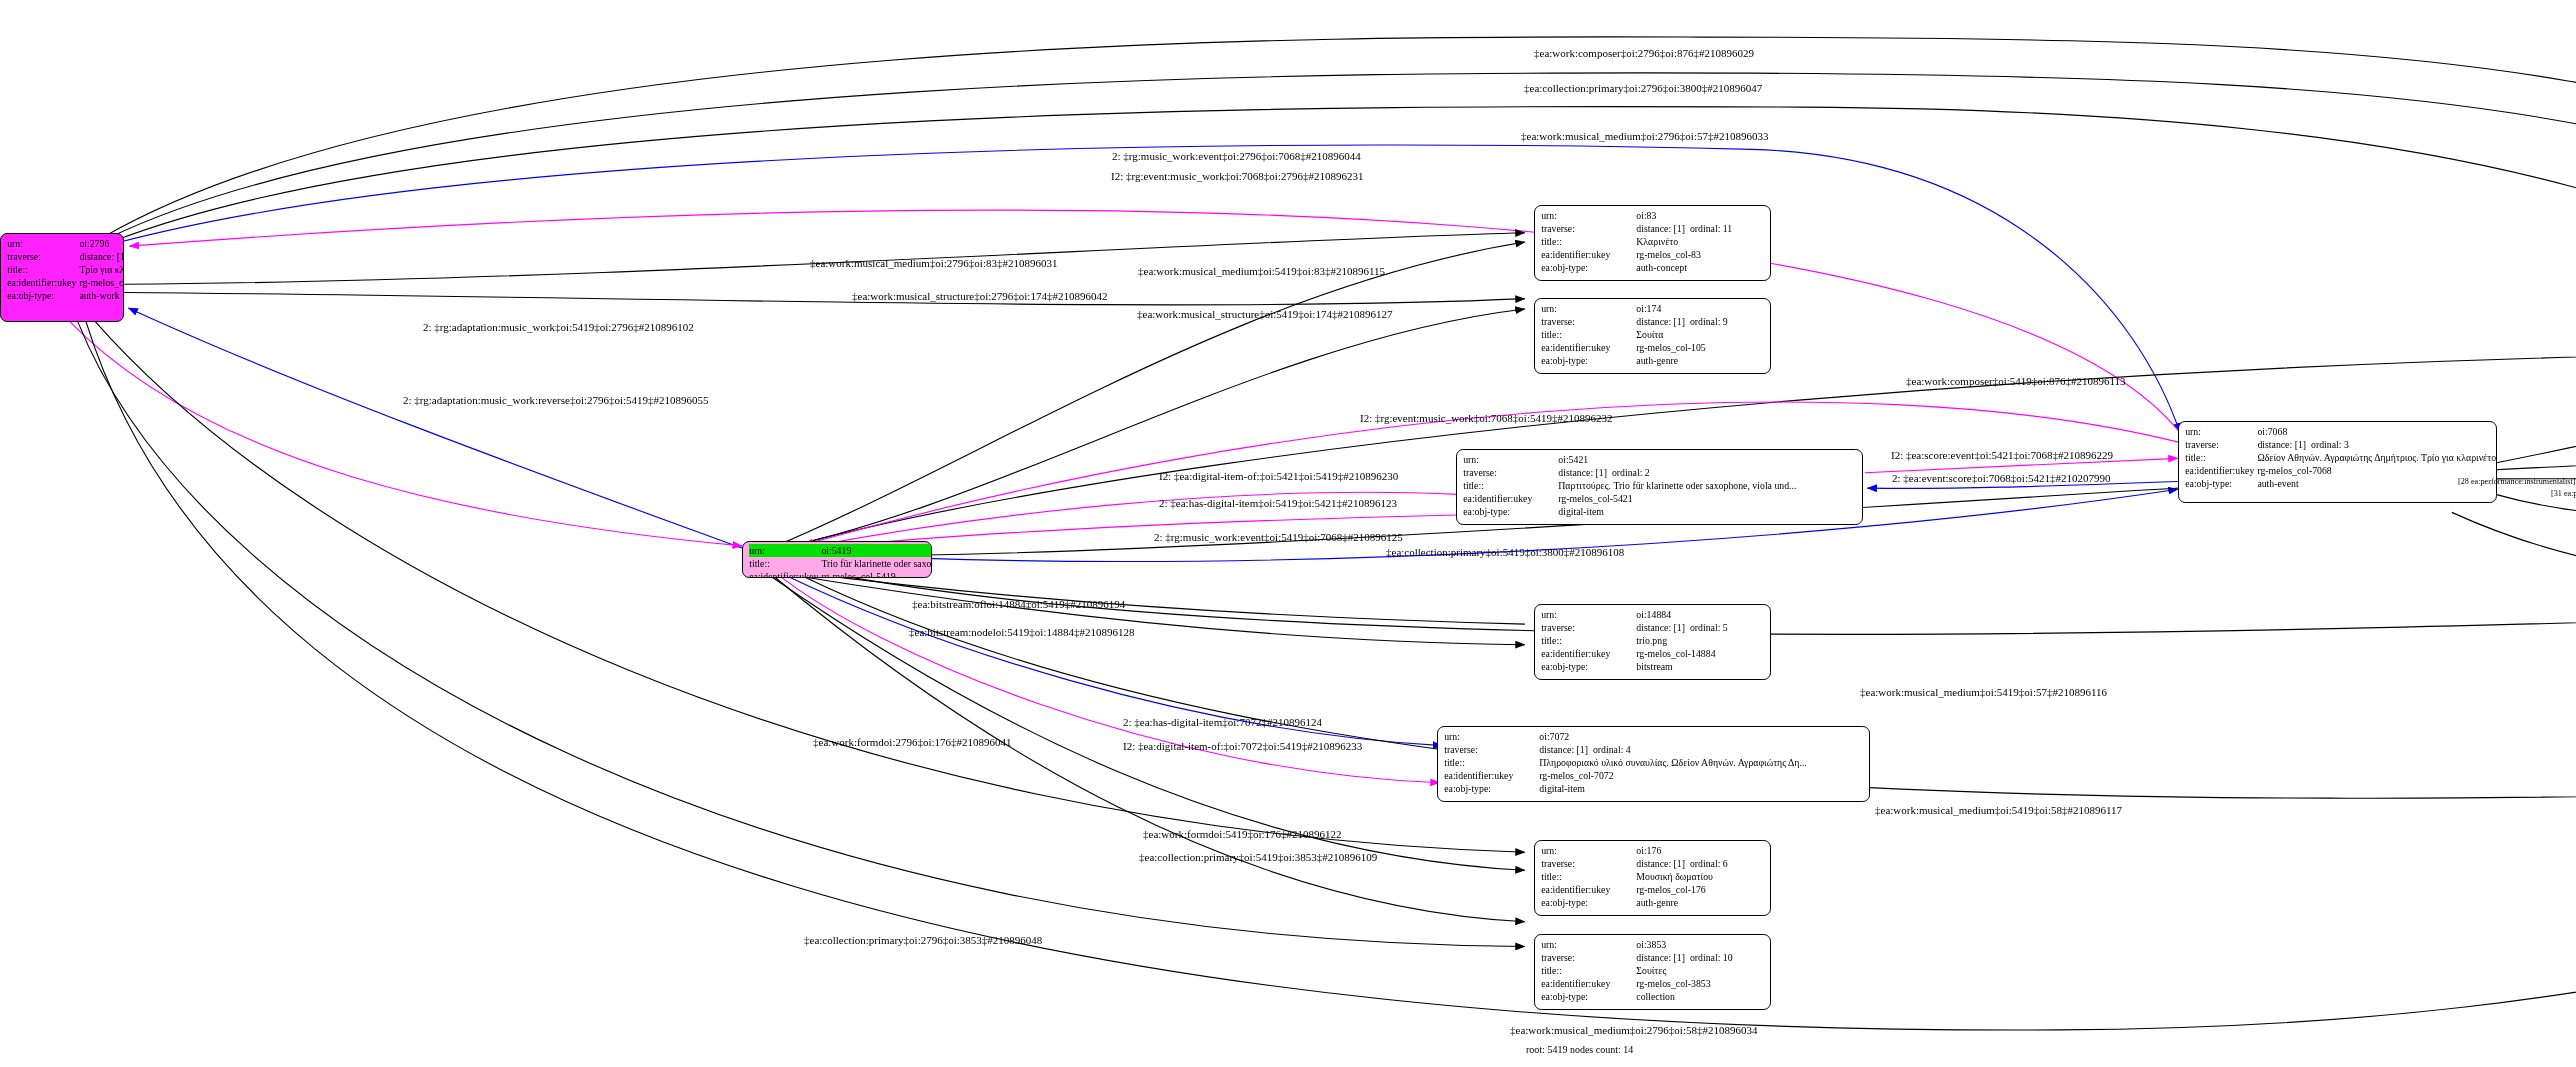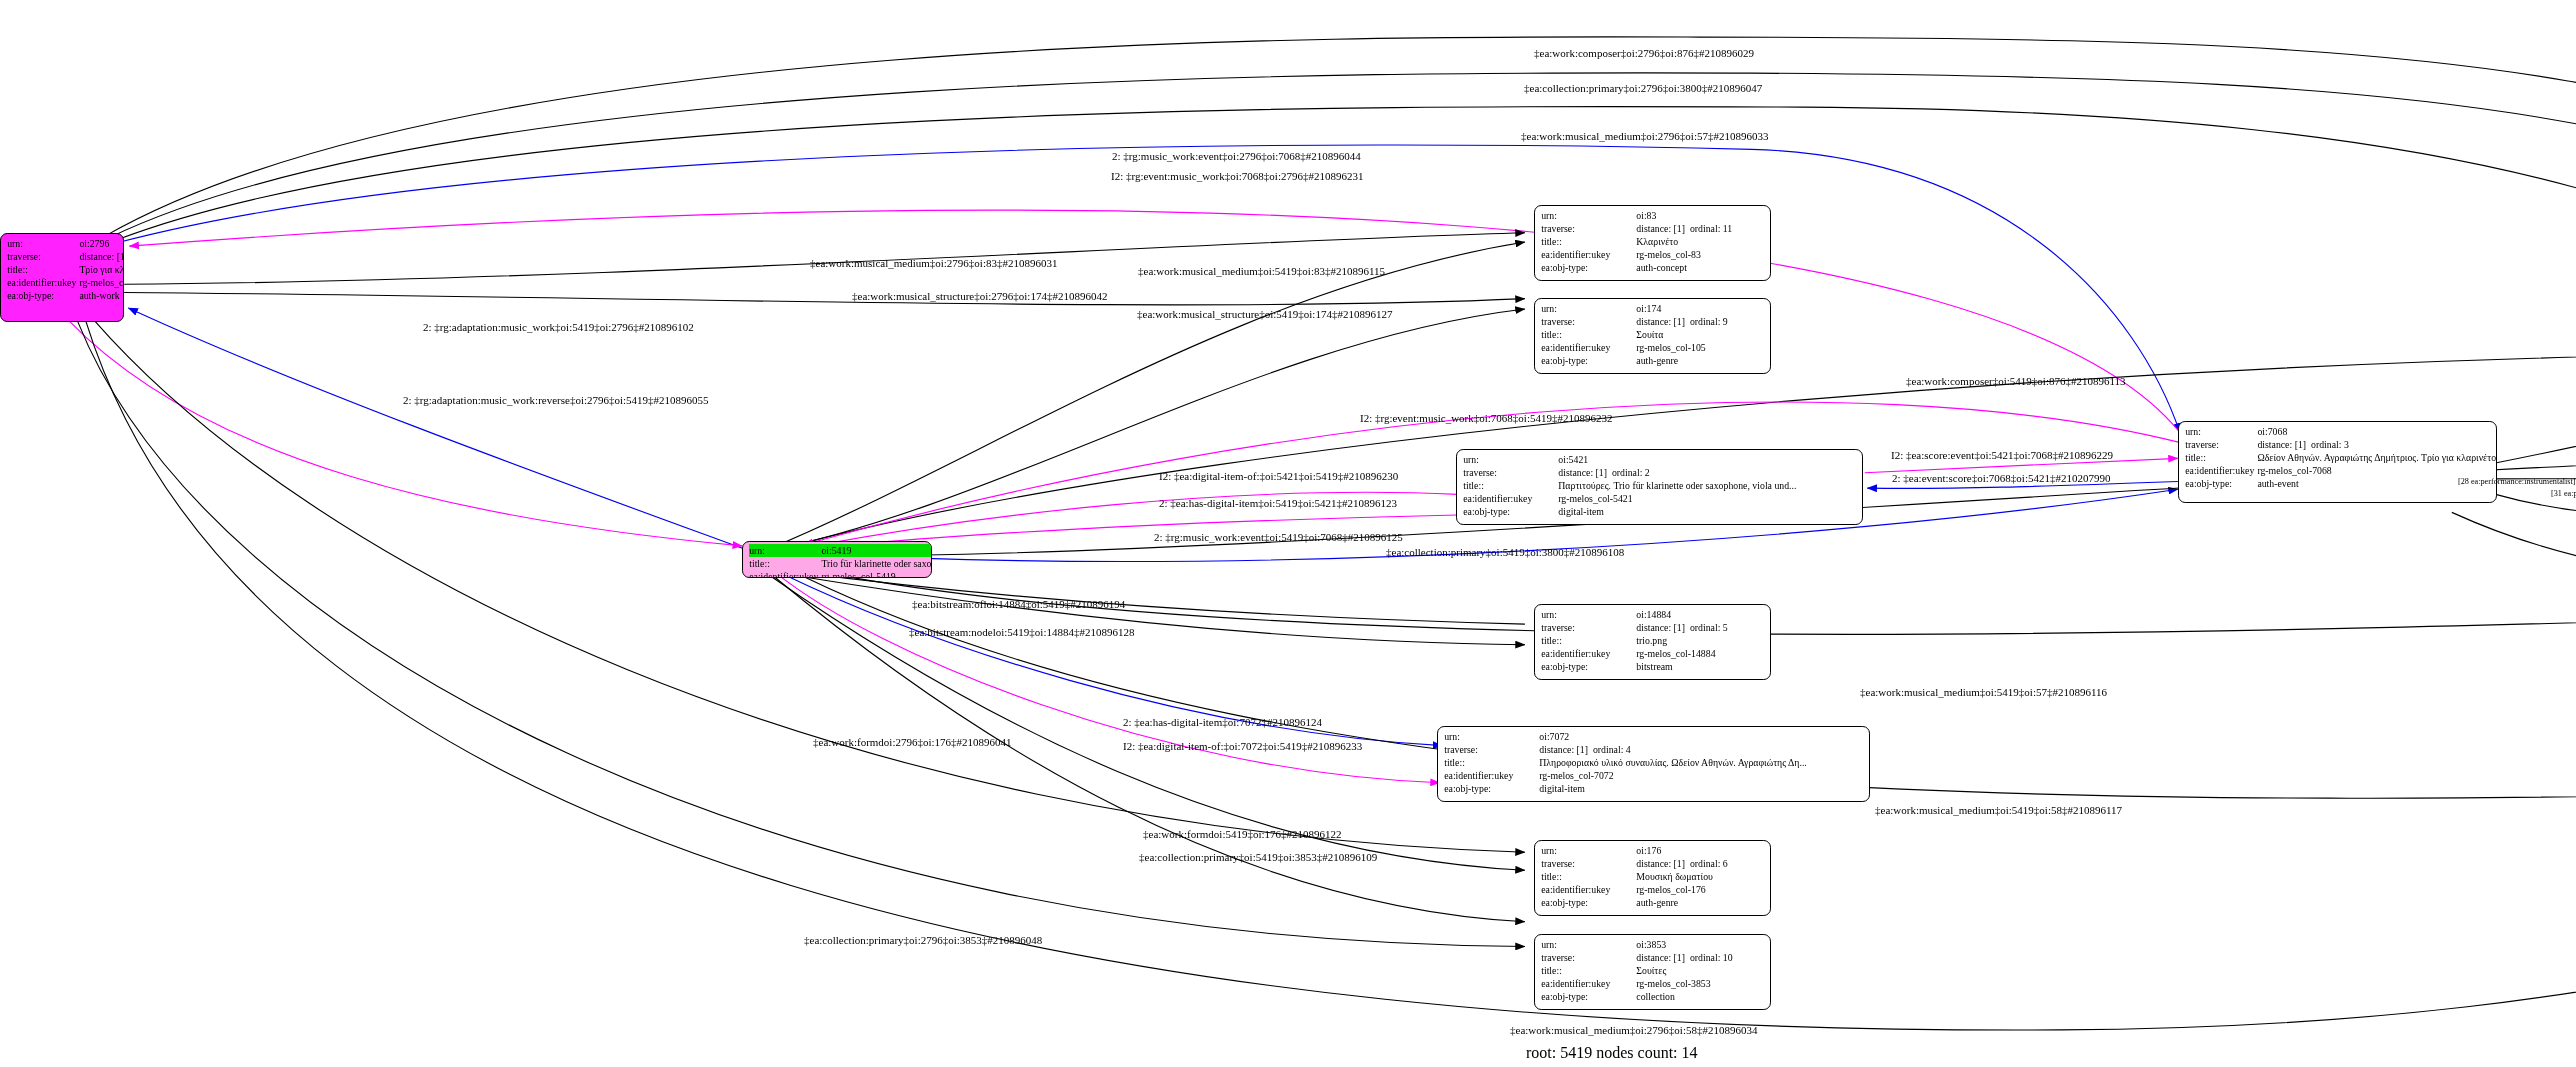--- a/index.html
+++ b/index.html
@@ -14,21 +14,21 @@
   .node table{border-collapse:collapse;width:100%;}
   .node td{font-size:9.8px;line-height:1.33;white-space:nowrap;padding:0;vertical-align:top;color:#000;}
   .node td.k{width:77px;padding-right:3.1px;margin-top:45px;}
   .node.wide td.k{width:92px;}
   .node td.v{}
   .node .hl{background:#00e000;}
 
   .elabel{position:absolute;font-size:11px;color:#000;white-space:nowrap;
           font-family:"Liberation Serif","DejaVu Serif",serif;}
   .elabel.sm{font-size:8.2px;}
-  #footer{position:absolute;font-size:16px;color:#000;white-space:nowrap;}
+  #footer{position:absolute;font-size:10px;color:#000;white-space:nowrap;}
 </style>
 </head>
 <body>
 
 <div id="canvas">
 
   <svg id="edges" viewBox="0 0 6435 2072">
     <defs>
       <marker id="ah-b" markerWidth="9" markerHeight="7" refX="8.5" refY="3.5" orient="auto">
         <polygon points="0 0, 9 3.5, 0 7" fill="#000"></polygon>

